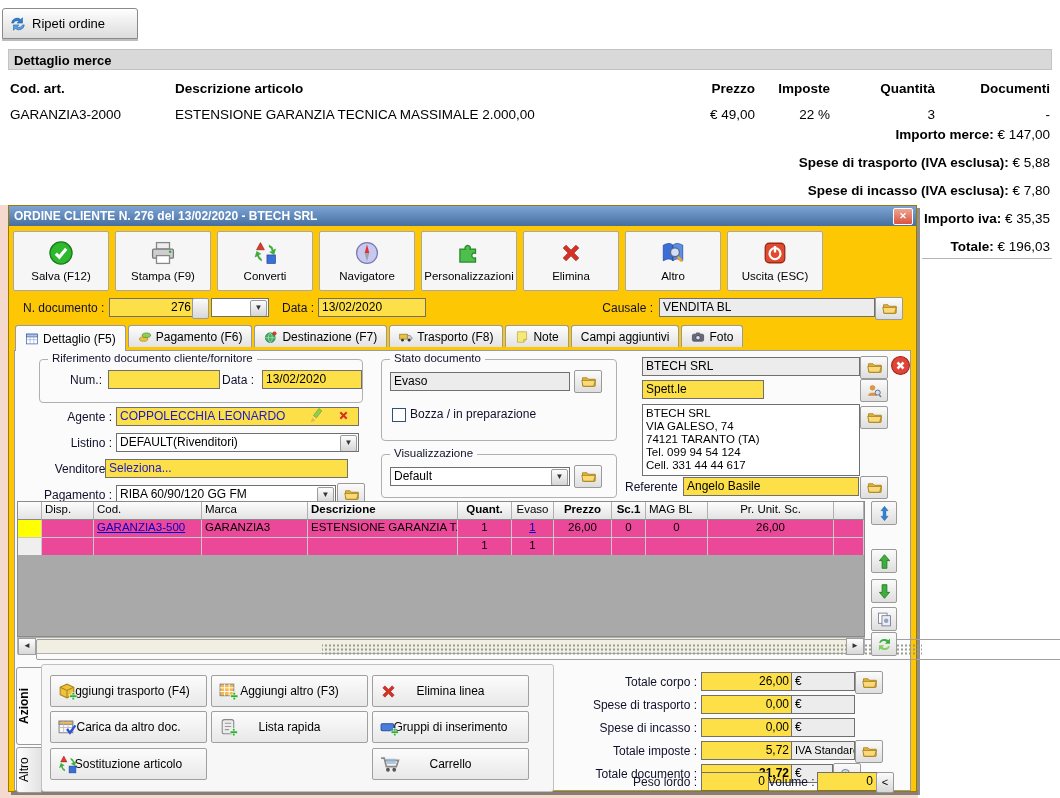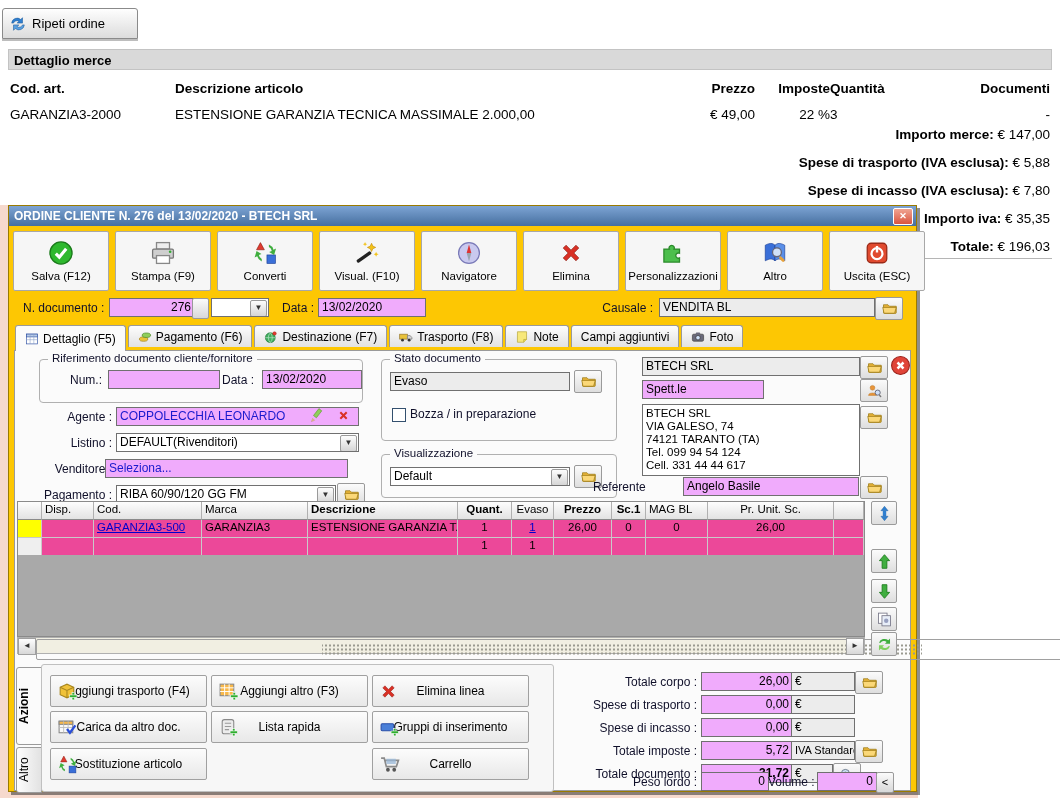--- a/index.html
+++ b/index.html
@@ -9,39 +9,39 @@
   .ic{display:inline-block;vertical-align:middle}
   
   .ripeti{left:2px;top:8px;width:128px;height:29px;display:flex;align-items:center;gap:5px;
           padding-left:6px;background:linear-gradient(#fefefe,#dcdcdc);
           border:1px solid #8a8a8a;border-radius:3px 3px 0 0;font-size:13px;box-shadow:0 2px 0 #bdbdbd}
   .merce-hdr{left:8px;top:49px;width:1044px;height:21px;background:#d9d9d9;border:1px solid #c3c3c3;
              font-weight:bold;font-size:13px;line-height:21px;padding-left:5px;box-sizing:border-box}
   .mtable{left:10px;top:76px;width:1040px;font-size:13.5px}
   .mrow{display:flex;line-height:26px}
   .mc-cod{width:165px}.mc-descr{flex:1}.mc-prezzo{width:90px;text-align:right}
-  .mc-imposte{width:75px;text-align:right}.mc-quant{width:105px;}.mc-doc{width:115px;text-align:right}
+  .mc-imposte{width:75px;text-align:right}.mc-quant{width:105px;text-align:right}.mc-doc{width:115px;text-align:right}
   .mhead{font-weight:bold}
   .sumline{position:absolute;right:10px;font-size:13.5px;white-space:nowrap}
   .sumline b{font-weight:bold}
   .divider{left:922px;top:258px;width:130px;height:1px;background:#b5b5b5}
   .strip{background:#f6d9cd}
   
   .dialog{left:8px;top:205px;width:907px;height:585px;background:#fdc703;
           border:1px solid #9a7a00;box-shadow:3px 3px 0 rgba(50,50,50,.55)}
   .titlebar{left:0;top:0;width:100%;height:20px;background:linear-gradient(#7da4d4,#466f9f);
             color:#fff;font-weight:bold;font-size:12px;line-height:20px;padding-left:5px;box-sizing:border-box}
   .closebtn{position:absolute;right:3px;top:2px;width:18px;height:15px;background:linear-gradient(#f0a492,#d9543e);
             border:1px solid #fff;border-radius:2px;color:#fff;font-size:9px;line-height:14px;text-align:center;font-weight:bold}
   .toolbar{left:4px;top:25px;display:flex;gap:6px}
   .tbtn{width:94px;height:58px;background:#f6f6f6;border:1px solid #a8a8a8;border-radius:2px;
         display:flex;flex-direction:column;align-items:center;justify-content:center;gap:4px}
   .tbtn span{font-size:11.5px}
   .lab{font-size:12px;color:#10102a;white-space:nowrap}
-  .tb{background:#f0abfc;border:1px solid #707070;height:17px;line-height:17px;font-size:12px;
+  .tb{background:#fde047;border:1px solid #707070;height:17px;line-height:17px;font-size:12px;
       padding:0 3px;box-sizing:content-box;overflow:hidden;white-space:nowrap}
   .tb.dis{background:#ececec}
   .tb.num{text-align:right}
   .blue{color:#1a1acd}
   .sel{background:#fff;border:1px solid #707070;height:17px;line-height:17px;font-size:12px;padding:0 3px;overflow:hidden;white-space:nowrap}
   .selarrow{position:absolute;right:1px;top:1px;width:15px;height:15px;background:linear-gradient(#fdfdfd,#d5d5d5);
             border:1px solid #9a9a9a;border-radius:2px;text-align:center;line-height:14px;font-size:8px;color:#333}
   .fbtn{width:26px;height:21px;background:linear-gradient(#fbfbfb,#dedede);border:1px solid #9a9a9a;border-radius:2px;
         display:flex;align-items:center;justify-content:center}
   .sqbtn{width:15px;height:19px;background:linear-gradient(#fbfbfb,#d8d8d8);border:1px solid #9a9a9a;border-radius:2px}
@@ -319,41 +319,35 @@
         <span>Stampa (F9)</span>
       </div>
     <div class="tbtn">
         <svg class="ic" width="26" height="26" viewBox="0 0 20 20">
           <use href="#i-convert"></use>
         </svg>
         <span>Converti</span>
       </div>
     <div class="tbtn">
         <svg class="ic" width="26" height="26" viewBox="0 0 20 20">
-          <use href="#i-wand"></use>
-        </svg>
-        <span>Visual. (F10)</span>
-      </div>
-    <div class="tbtn">
-        <svg class="ic" width="26" height="26" viewBox="0 0 20 20">
           <use href="#i-compass"></use>
         </svg>
         <span>Navigatore</span>
       </div>
     <div class="tbtn">
         <svg class="ic" width="26" height="26" viewBox="0 0 20 20">
+          <use href="#i-puzzle"></use>
+        </svg>
+        <span>Personalizzazioni</span>
+      </div>
+    <div class="tbtn">
+        <svg class="ic" width="26" height="26" viewBox="0 0 20 20">
           <use href="#i-bigx"></use>
         </svg>
         <span>Elimina</span>
-      </div>
-    <div class="tbtn">
-        <svg class="ic" width="26" height="26" viewBox="0 0 20 20">
-          <use href="#i-puzzle"></use>
-        </svg>
-        <span>Personalizzazioni</span>
       </div>
     <div class="tbtn">
         <svg class="ic" width="26" height="26" viewBox="0 0 20 20">
           <use href="#i-booksearch"></use>
         </svg>
         <span>Altro</span>
       </div>
     <div class="tbtn">
         <svg class="ic" width="26" height="26" viewBox="0 0 20 20">
           <use href="#i-power"></use>
@@ -496,21 +490,21 @@
 VIA GALESO, 74
 74121 TARANTO (TA)
 Tel. 099 94 54 124
 Cell. 331 44 44 617</div>
     <div class="abs fbtn" style="left:845px;top:55px">
         <svg class="ic" width="17" height="15" viewBox="0 0 20 20">
           <use href="#i-folder"></use>
         </svg>
       </div>
 
-    <span class="abs lab" style="left:578px;top:129px">Referente</span>
+    <span class="abs lab" style="left:610px;top:129px">Referente</span>
     <div class="abs tb" style="left:668px;top:126px;width:168px">Angelo Basile</div>
     <div class="abs fbtn" style="left:845px;top:125px">
         <svg class="ic" width="17" height="15" viewBox="0 0 20 20">
           <use href="#i-folder"></use>
         </svg>
       </div>
 
     <div class="grid">
       <div class="grow">
         <div class="gh"></div>

